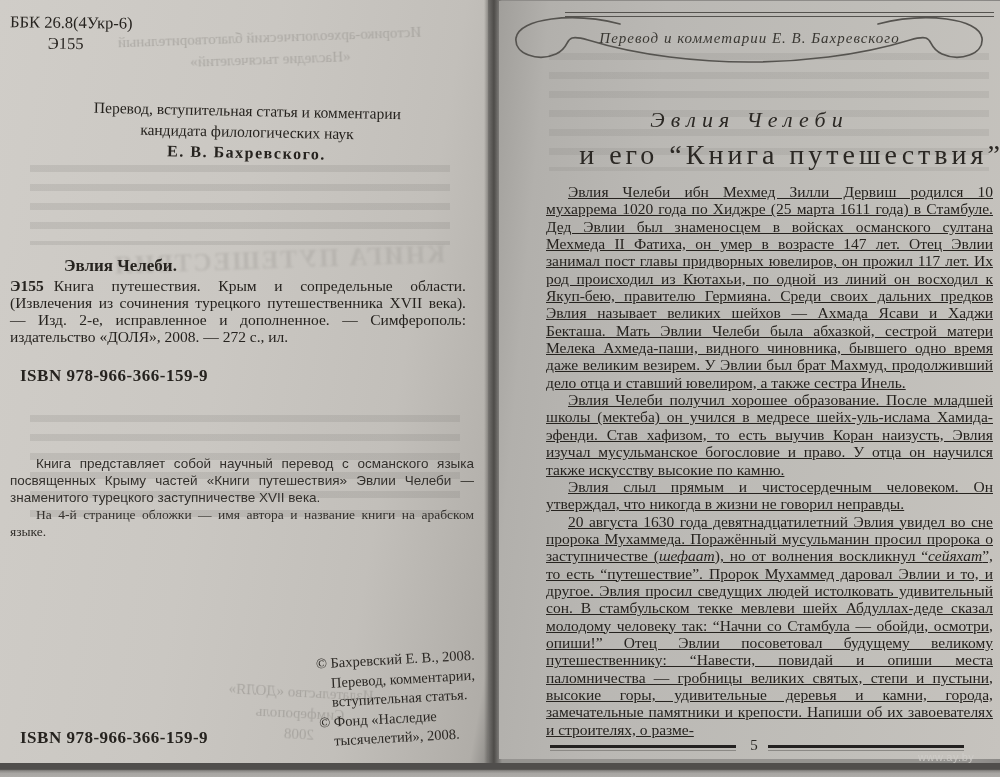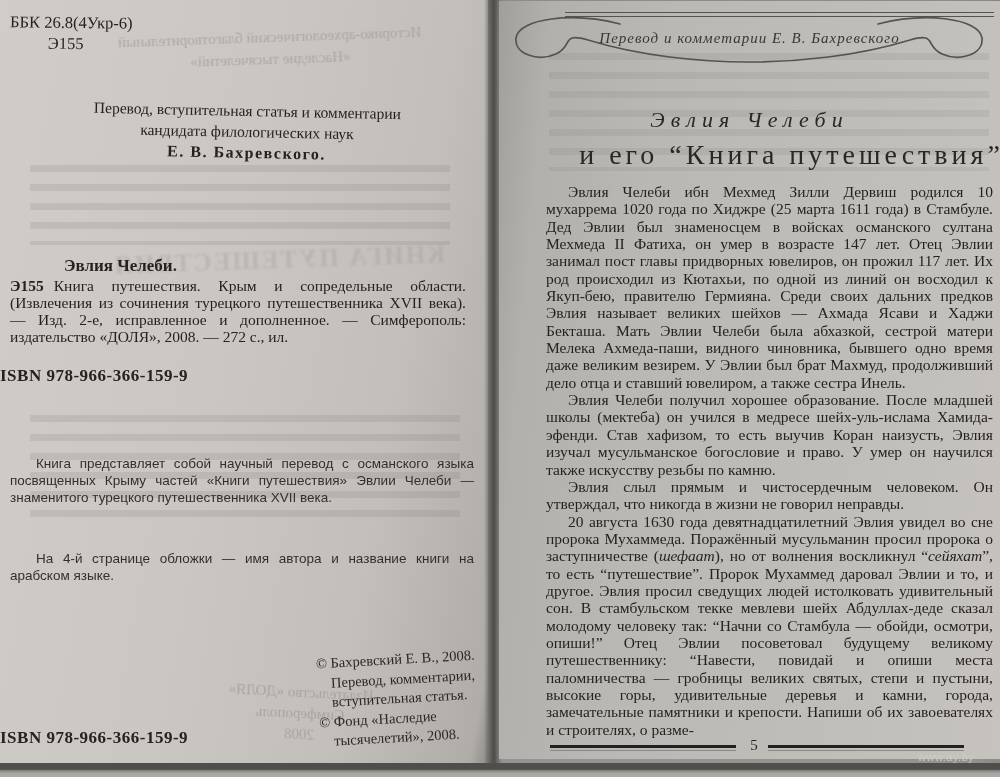--- a/index.html
+++ b/index.html
@@ -32,27 +32,27 @@
   .it{font-style:italic;}
   
   .bbk{left:10px;top:12px;font-size:16.5px;line-height:21px;transform:rotate(.6deg);}
   .bbk .l2{margin-left:38px;}
   .transl{left:52px;top:100px;width:390px;font-size:15.5px;line-height:21px;transform:rotate(1.2deg);}
   .transl .l3{font-weight:bold;letter-spacing:1.5px;font-size:16px;}
   .card-author{left:64px;top:256px;font-size:17px;font-weight:bold;}
   .card-desc{left:10px;top:277px;width:456px;font-size:15.5px;line-height:17px;
     text-align:justify;white-space:normal;}
   .card-desc .idx{font-weight:bold;padding-right:10px;}
-  .isbn{left:0;font-size:17px;font-weight:bold;letter-spacing:.5px;}
+  .isbn{left:20px;font-size:17px;font-weight:bold;letter-spacing:.5px;}
   .isbn1{top:366px;}
   .isbn2{top:728px;}
   .annot{left:10px;top:455px;width:464px;font-family:"Liberation Sans",sans-serif;
     font-size:13.5px;line-height:17px;text-align:justify;white-space:normal;color:#33302c;}
   .annot p{margin:0;text-indent:26px;}
-  .annot .p3{margin-top:44px;}
+  .annot .p3{font-family:Liberation Serif, serif;}
   .copyright{left:318px;top:650px;font-size:14.5px;line-height:19.5px;transform:rotate(-3.2deg);color:#2b2824;}
   .copyright .ind{padding-left:14px;}
   
   .ghost{position:absolute;color:#a19e99;transform:scaleX(-1) rotate(2deg);
     filter:blur(.7px);opacity:.75;text-align:center;white-space:normal;}
   .ghost-top{left:70px;top:26px;width:400px;font-size:15px;line-height:22px;}
   .ghost-mid{left:84px;top:246px;width:390px;font-size:25px;font-weight:bold;
     letter-spacing:2px;opacity:.4;filter:blur(1.1px);}
   .ghost-bot{left:150px;top:682px;width:300px;font-size:15px;line-height:21px;
     transform:scaleX(-1) rotate(-3deg);opacity:.8;}
@@ -61,21 +61,21 @@
   
   .head-rule{position:absolute;left:66px;right:6px;height:0;border-top:1.5px solid #55534f;}
   .hr1{top:11px;} .hr2{top:15px;}
   .swash{position:absolute;left:6px;top:9px;width:488px;height:58px;}
   .running-head{left:0;top:29px;width:501px;font-size:15px;font-style:italic;
     letter-spacing:1px;color:#3a3833;}
   .title1{left:0;top:106px;width:501px;font-size:22px;font-style:italic;letter-spacing:6px;color:#2b2824;}
   .title2{left:0;top:138px;width:585px;font-size:28px;letter-spacing:4px;color:#2b2824;}
   
   .body-text{position:absolute;left:47px;top:182px;width:447px;font-size:15.5px;
-    line-height:17.35px;color:#26231f;}
+    line-height:17.35px;color:#26231f;text-decoration:underline;}
   .body-text p{margin:0;text-indent:22px;text-align:justify;}
   
   .f-thick{position:absolute;top:744px;height:0;border-top:3px solid #232120;}
   .f-thin{position:absolute;top:749px;height:0;border-top:1px solid #8b8985;}
   .fl{left:51px;width:186px;} .fr{left:269px;width:196px;}
   .pagenum{left:240px;top:736px;width:30px;text-align:center;font-size:15px;color:#2b2824;}
   
   .watermark{position:absolute;left:918px;top:751px;font-family:"Liberation Sans",sans-serif;
     font-size:11px;color:#cfcdc9;opacity:.85;letter-spacing:.5px;white-space:nowrap;}
 </style>
@@ -111,21 +111,21 @@
     </div>
 
     <div class="tl card-author">Эвлия Челеби.</div>
     <div class="tl card-desc">
       <span class="idx">Э155</span><span>Книга путешествия. Крым и сопредельные области. (Извлечения из сочинения турецкого путешественника XVII века). — Изд. 2-е, исправленное и дополненное. — Симферополь: издательство «ДОЛЯ», 2008. — 272 с., ил.</span>
     </div>
 
     <div class="tl isbn isbn1">ISBN 978-966-366-159-9</div>
 
     <div class="tl annot">
-      <p>Книга представляет собой научный перевод с османского языка посвященных Крыму частей «Книги путешествия» Эвлии Челеби — знаменитого турецкого путешественника XVII века.</p>
+      <p>Книга представляет собой научный перевод с османского языка посвященных Крыму частей «Книги путешествия» Эвлии Челеби — знаменитого турецкого заступничестве XVII века.</p>
       <p class="p3">На 4-й странице обложки — имя автора и название книги на арабском языке.</p>
     </div>
 
     <div class="tl copyright">
       <div>© Бахревский Е. В., 2008.</div>
       <div class="ind">Перевод, комментарии,</div>
       <div class="ind">вступительная статья.</div>
       <div>© Фонд «Наследие</div>
       <div class="ind">тысячелетий», 2008.</div>
     </div>
@@ -147,21 +147,21 @@
                C 293 52, 353 46, 405 30 C 433 22, 419 36, 437 44
                C 455 52, 479 44, 477 28 C 474 8, 420 2, 373 14" fill="none" stroke="#55534f" stroke-width="1.7" stroke-linecap="round"></path>
     </svg>
     <div class="tl running-head center">Перевод и комметарии Е. В. Бахревского</div>
 
     <div class="tl title1 center">Эвлия Челеби</div>
     <div class="tl title2 center">и его “Книга путешествия”</div>
 
     <div class="body-text">
         <p>Эвлия Челеби ибн Мехмед Зилли Дервиш родился 10 мухаррема 1020 года по Хиджре (25 марта 1611 года) в Стамбуле. Дед Эвлии был знаменосцем в войсках османского султана Мехмеда II Фатиха, он умер в возрасте 147 лет. Отец Эвлии занимал пост главы придворных ювелиров, он прожил 117 лет. Их род происходил из Кютахьи, по одной из линий он восходил к Якуп-бею, правителю Гермияна. Среди своих дальних предков Эвлия называет великих шейхов — Ахмада Ясави и Хаджи Бекташа. Мать Эвлии Челеби была абхазкой, сестрой матери Мелека Ахмеда-паши, видного чиновника, бывшего одно время даже великим везирем. У Эвлии был брат Махмуд, продолживший дело отца и ставший ювелиром, а также сестра Инель.</p>
-        <p>Эвлия Челеби получил хорошее образование. После младшей школы (мектеба) он учился в медресе шейх-уль-ислама Хамида-эфенди. Став хафизом, то есть выучив Коран наизусть, Эвлия изучал мусульманское богословие и право. У умер он научился также искусству резьбы по камню.</p>
+        <p>Эвлия Челеби получил хорошее образование. После младшей школы (мектеба) он учился в медресе шейх-уль-ислама Хамида-эфенди. Став хафизом, то есть выучив Коран наизусть, Эвлия изучал мусульманское богословие и право. У отца он научился также искусству высокие по камню.</p>
         <p>Эвлия слыл прямым и чистосердечным человеком. Он утверждал, что никогда в жизни не говорил неправды.</p>
         <p><span>20 августа 1630 года девятнадцатилетний Эвлия увидел во сне пророка Мухаммеда. Поражённый мусульманин просил пророка о заступничестве (</span><span class="it">шефаат</span><span>), но от волнения воскликнул “</span><span class="it">сейяхат</span><span>”, то есть “путешествие”. Пророк Мухаммед даровал Эвлии и то, и другое. Эвлия просил сведущих людей истолковать удивительный сон. В стамбульском текке мевлеви шейх Абдуллах-деде сказал молодому человеку так: “Начни со Стамбула — обойди, осмотри, опиши!” Отец Эвлии посоветовал будущему великому путешественнику: “Навести, повидай и опиши места паломничества — гробницы великих святых, степи и пустыни, высокие горы, удивительные деревья и камни, города, замечательные памятники и крепости. Напиши об их завоевателях и строителях, о разме-</span></p>
       </div>
 
     <div class="f-thick fl"></div>
     <div class="f-thin fl"></div>
     <div class="tl pagenum">5</div>
     <div class="f-thick fr"></div>
     <div class="f-thin fr"></div>
   </div>

